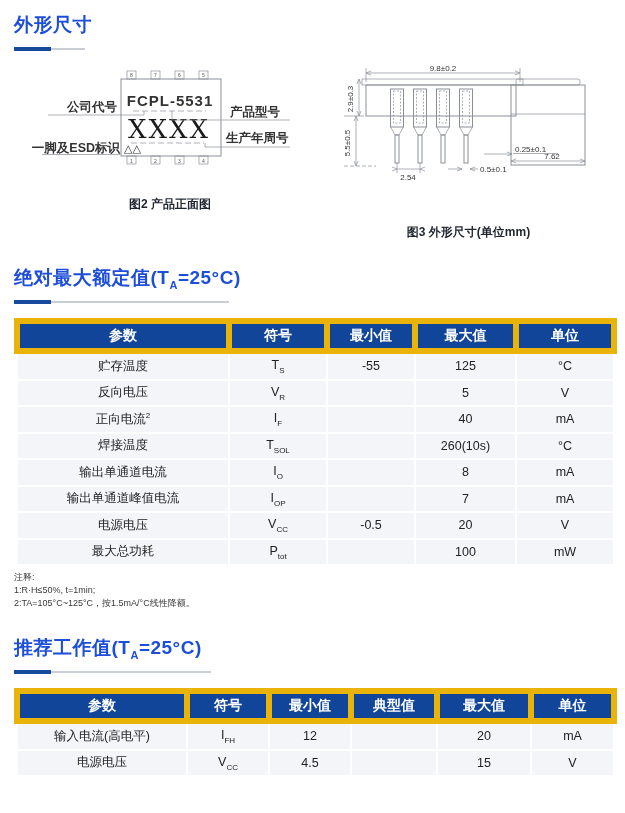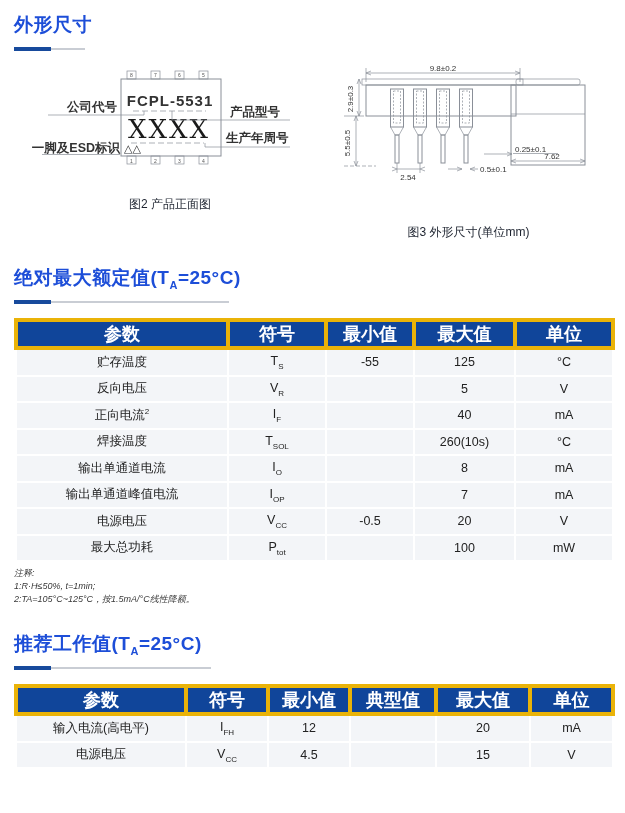--- a/index.html
+++ b/index.html
@@ -11,40 +11,40 @@
   .sec-title .t-sub { font-size:11px; font-weight:bold; }
   .accent { display:flex; align-items:center; margin-top:9px; }
   .accent .blue { display:inline-block; height:4px; background:#174a9c; width:37px; }
   .accent .gray { display:inline-block; height:2px; background:#c9cdd4; }
 
   
   .fig-row { display:flex; margin-top:12px; }
   .fig-col { display:flex; flex-direction:column; align-items:center; }
   .fig-col.left { width:312px; }
   .fig-col.right { width:285px;gap:28px; }
-  .fig-caption { margin-top:5px; font-size:12px; font-weight:normal; color:#1e2430; }
+  .fig-caption { margin-top:5px; font-size:12px; font-weight:bold; color:#1e2430; }
   svg { display:block; }
   .dline { stroke:#8a8f98; stroke-width:1; fill:none; }
   .dthin { stroke:#8a8f98; stroke-width:0.7; fill:none; }
   .dlabel { font-size:12.5px; fill:#333; font-weight:bold; }
   .dimtxt { font-size:8px; fill:#333; }
   .pinnum { font-size:5px; fill:#555; }
   .chipname { font-size:15px; font-weight:bold; letter-spacing:1px; fill:#333; }
   .chipxxxx { font-size:26px; font-family:"DejaVu Serif",serif; letter-spacing:2px; fill:#1a1a1a; }
   .esdtri { font-size:11px; fill:#333; }
 
   
   .spec-table { border-collapse:collapse; width:597px; table-layout:fixed; margin-top:14px; }
-  .spec-table th { background:#10459a; color:#fff; font-size:18px; font-weight:bold; height:24px; border:4px solid #eab308; padding:0; }
+  .spec-table th { background:#10459a; color:#fff; font-size:14px; font-weight:bold; height:24px; border:6px solid #eab308; padding:0; }
   .spec-table td { background:#f3f5f8; font-size:12.5px; color:#222; text-align:center; height:24.5px; border:2px solid #fff; padding:0; }
   .spec-table sub { font-size:8px; }
   .spec-table sup { font-size:8px; }
 
   .notes { margin-top:5px; font-size:9px; color:#3a3a3a; line-height:1.45; }
-  .notes div { margin:0;font-style:italic; }
+  .notes div { margin:0; }
 
   .sec2 { margin-top:24px; }
   .sec3 { margin-top:25px; }
 </style>
 </head>
 <body>
 
 <div class="page">
 
   <h2 class="sec-title"><span>外形尺寸</span></h2>

